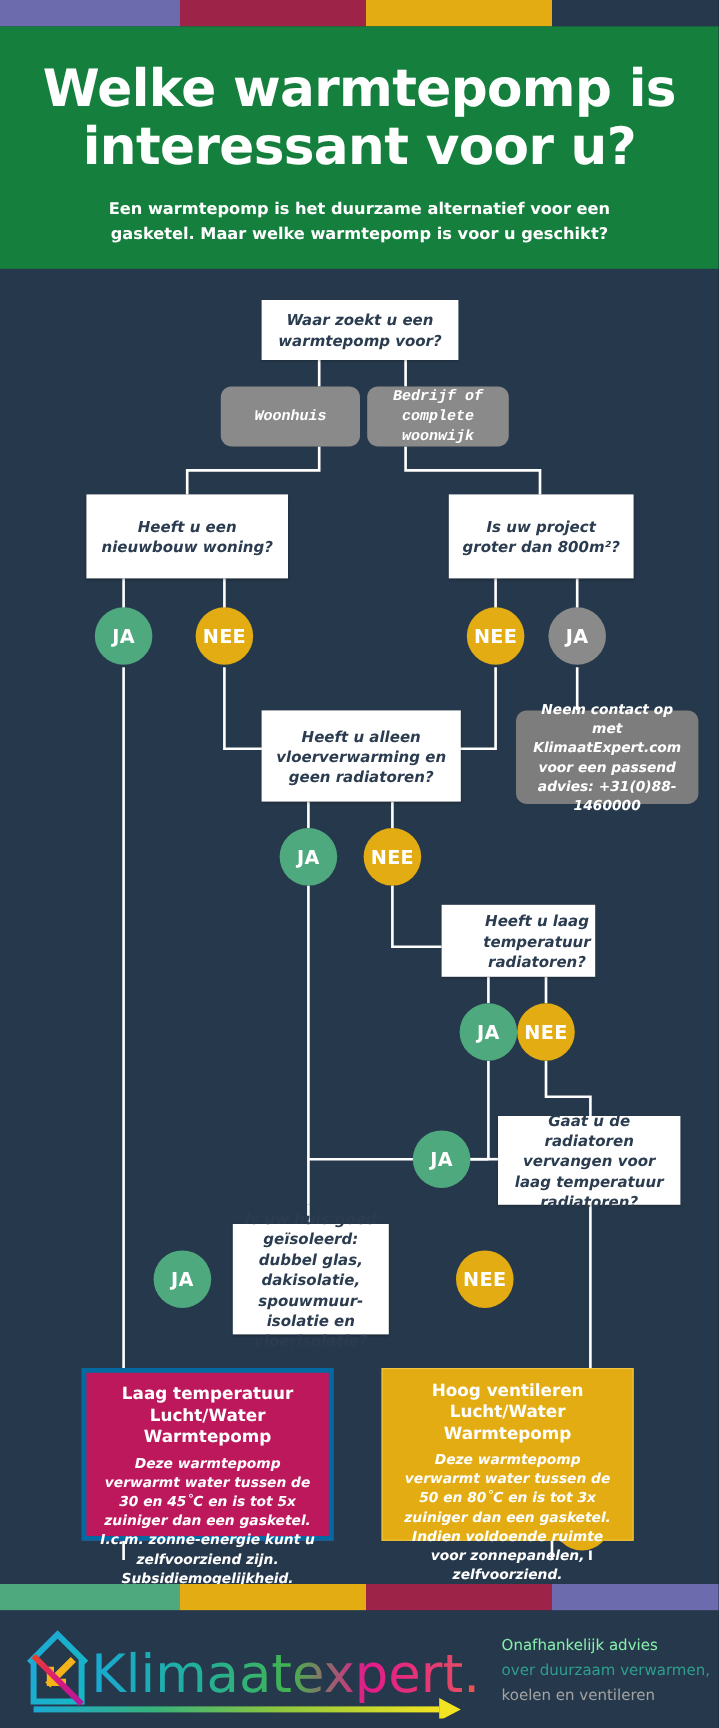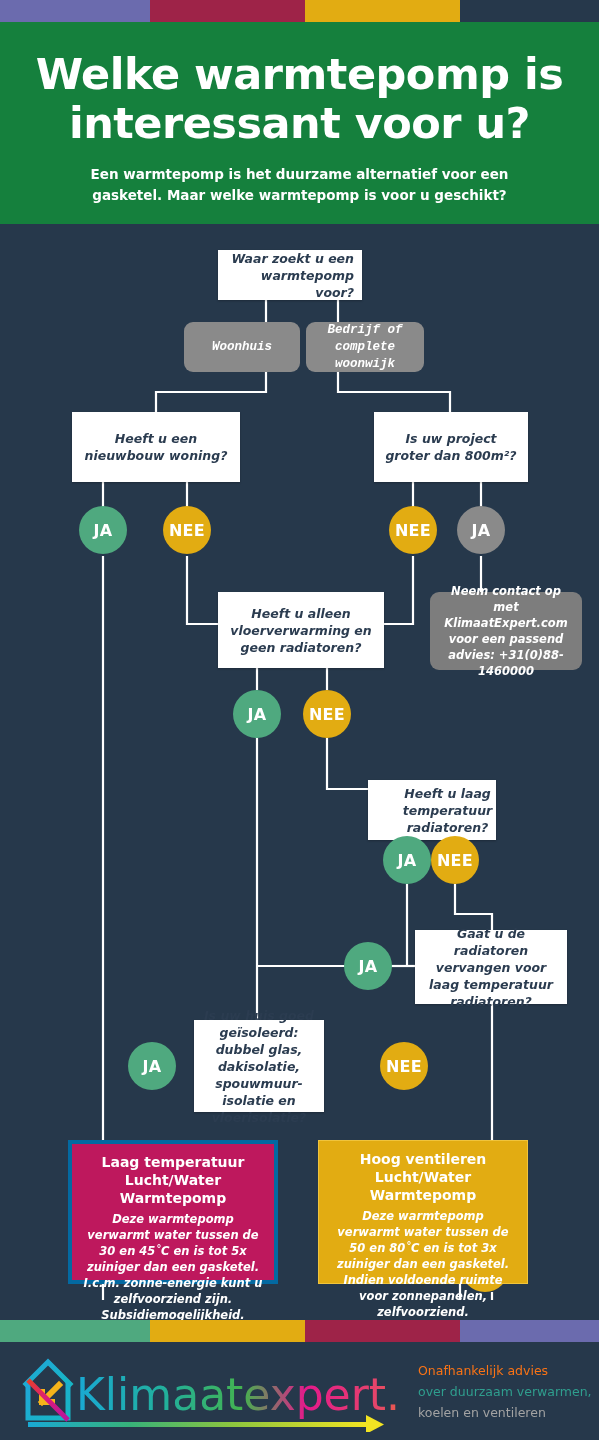--- a/index.html
+++ b/index.html
@@ -113,21 +113,21 @@
 
   
   .botbar { position:absolute; left:0; top:1320px; width:599px; height:22px; display:flex; }
   .botbar .seg { height:100%; }
   .footer { position:absolute; left:0; top:1342px; width:599px; height:98px; background:#26384B; }
   .logo { position:absolute; left:18px; top:10px; width:380px; height:80px; }
   .tag {
     position:absolute; left:418px; top:18px; width:175px;
     font-size:12.5px; line-height:21px; font-weight:400;
   }
-  .tag .l1 { color:#f97316; }
+  .tag .l1 { color:#86efac; }
   .tag .l2 { color:#2F9E8E; }
   .tag .l3 { color:#a3a3a3; }
 </style>
 </head>
 <body>
 
 <div id="page">
 
   <div class="topbar">
     <div class="seg" style="width:150px;background:#6B6BAE;"></div>
@@ -196,21 +196,21 @@
         <path d="M128,1042 L128,1042"></path>
         <path d="M103,1042 L103,1140"></path>
 
         <path d="M428,1042 L460,1042 L460,1060"></path>
         <path d="M460,1060 L460,1120 L400,1120 L400,1140"></path>
 
         <path d="M257,780 L257,800"></path>
       </g>
     </svg>
 
-    <div class="node qbox" style="left:218px; top:26px; width:144px; height:50px;text-align:right;">
+    <div class="node qbox" style="left:218px; top:26px; width:164px; height:50px;">
       <span>Waar zoekt u een warmtepomp voor?</span>
     </div>
 
     <div class="node greybox" style="left:184px; top:98px; width:116px; height:50px;">
       <span>Woonhuis</span>
     </div>
 
     <div class="node greybox" style="left:306px; top:98px; width:118px; height:50px;">
       <span>Bedrijf of complete woonwijk</span>
     </div>
@@ -244,21 +244,21 @@
       <span>Neem contact op met KlimaatExpert.com voor een passend advies: +31(0)88-1460000</span>
     </div>
 
     <div class="node pill ja" style="left:233px; top:466px; width:48px; height:48px;">
         <span>JA</span>
       </div>
     <div class="node pill nee" style="left:303px; top:466px; width:48px; height:48px;">
         <span>NEE</span>
       </div>
 
-    <div class="node qbox" style="left:368px; top:556px; width:128px; height:60px;padding-left:39px;">
+    <div class="node qbox" style="left:368px; top:530px; width:128px; height:60px;padding-left:39px;">
       <span>Heeft u laag temperatuur radiatoren?</span>
     </div>
 
     <div class="node pill ja" style="left:383px; top:612px; width:48px; height:48px;">
         <span>JA</span>
       </div>
     <div class="node pill nee" style="left:431px; top:612px; width:48px; height:48px;">
         <span>NEE</span>
       </div>
 

